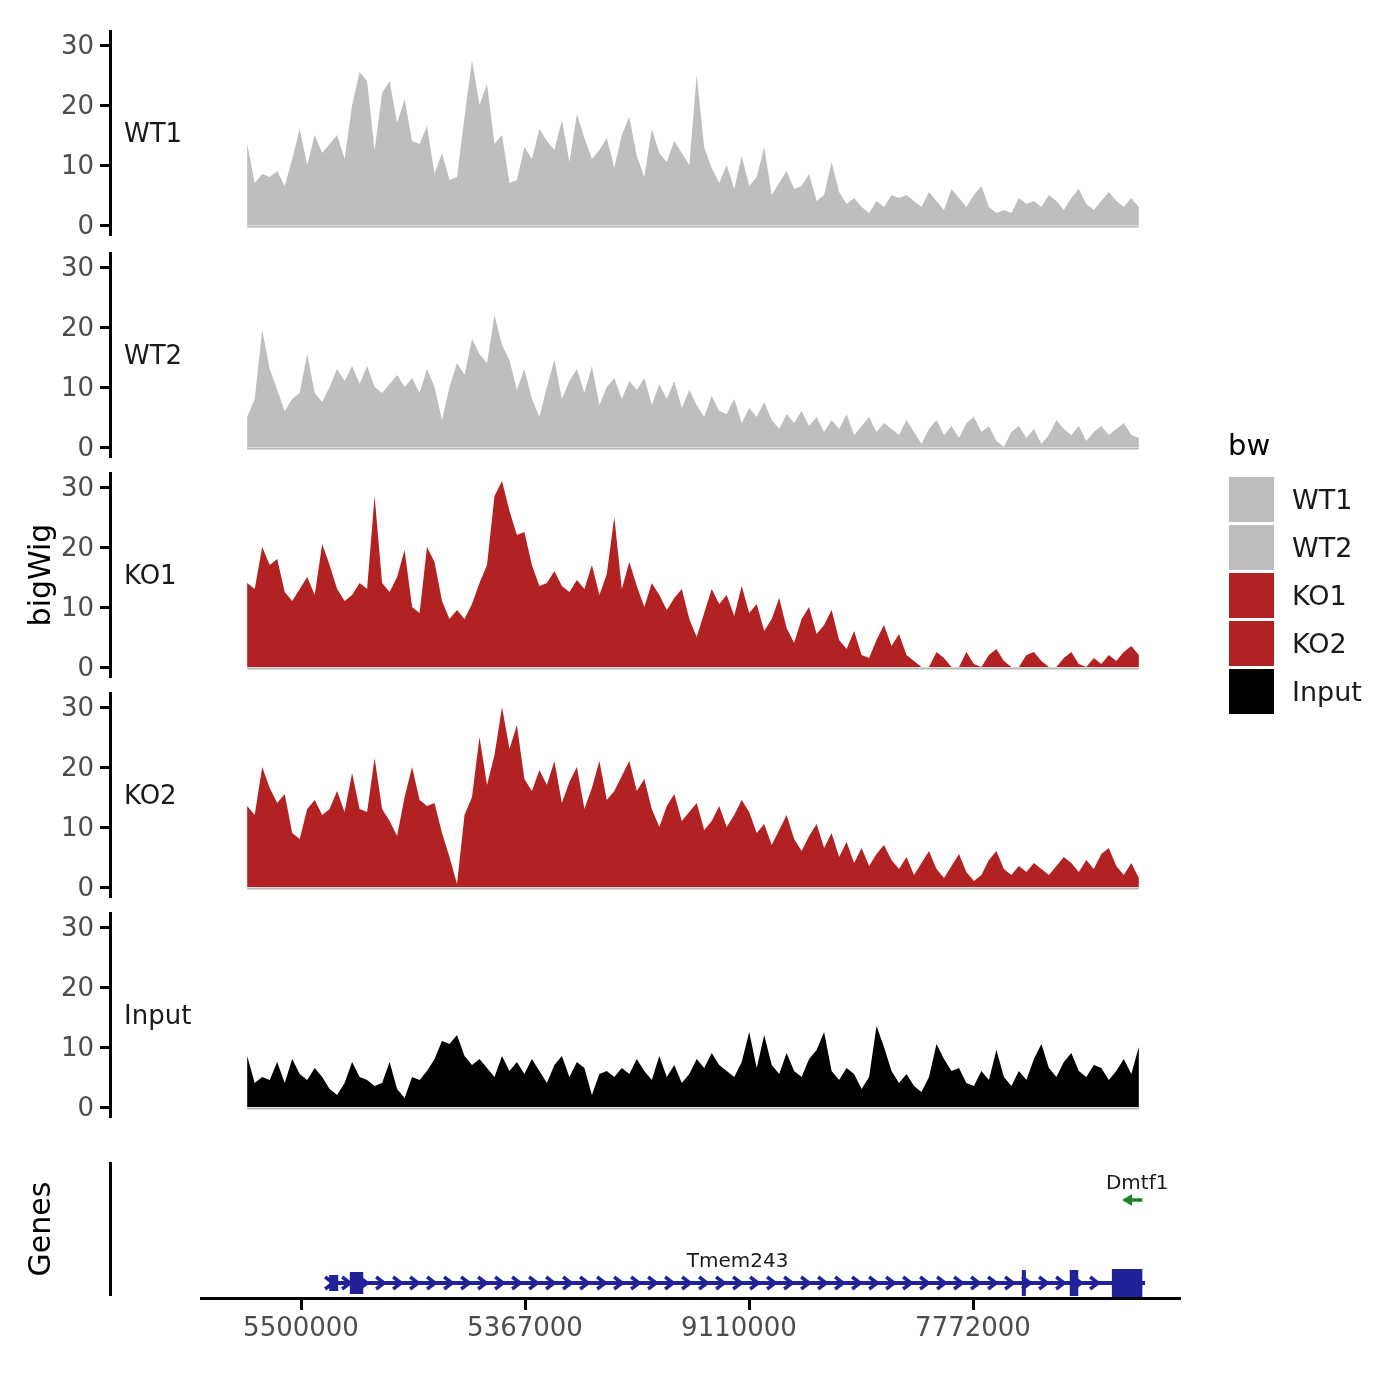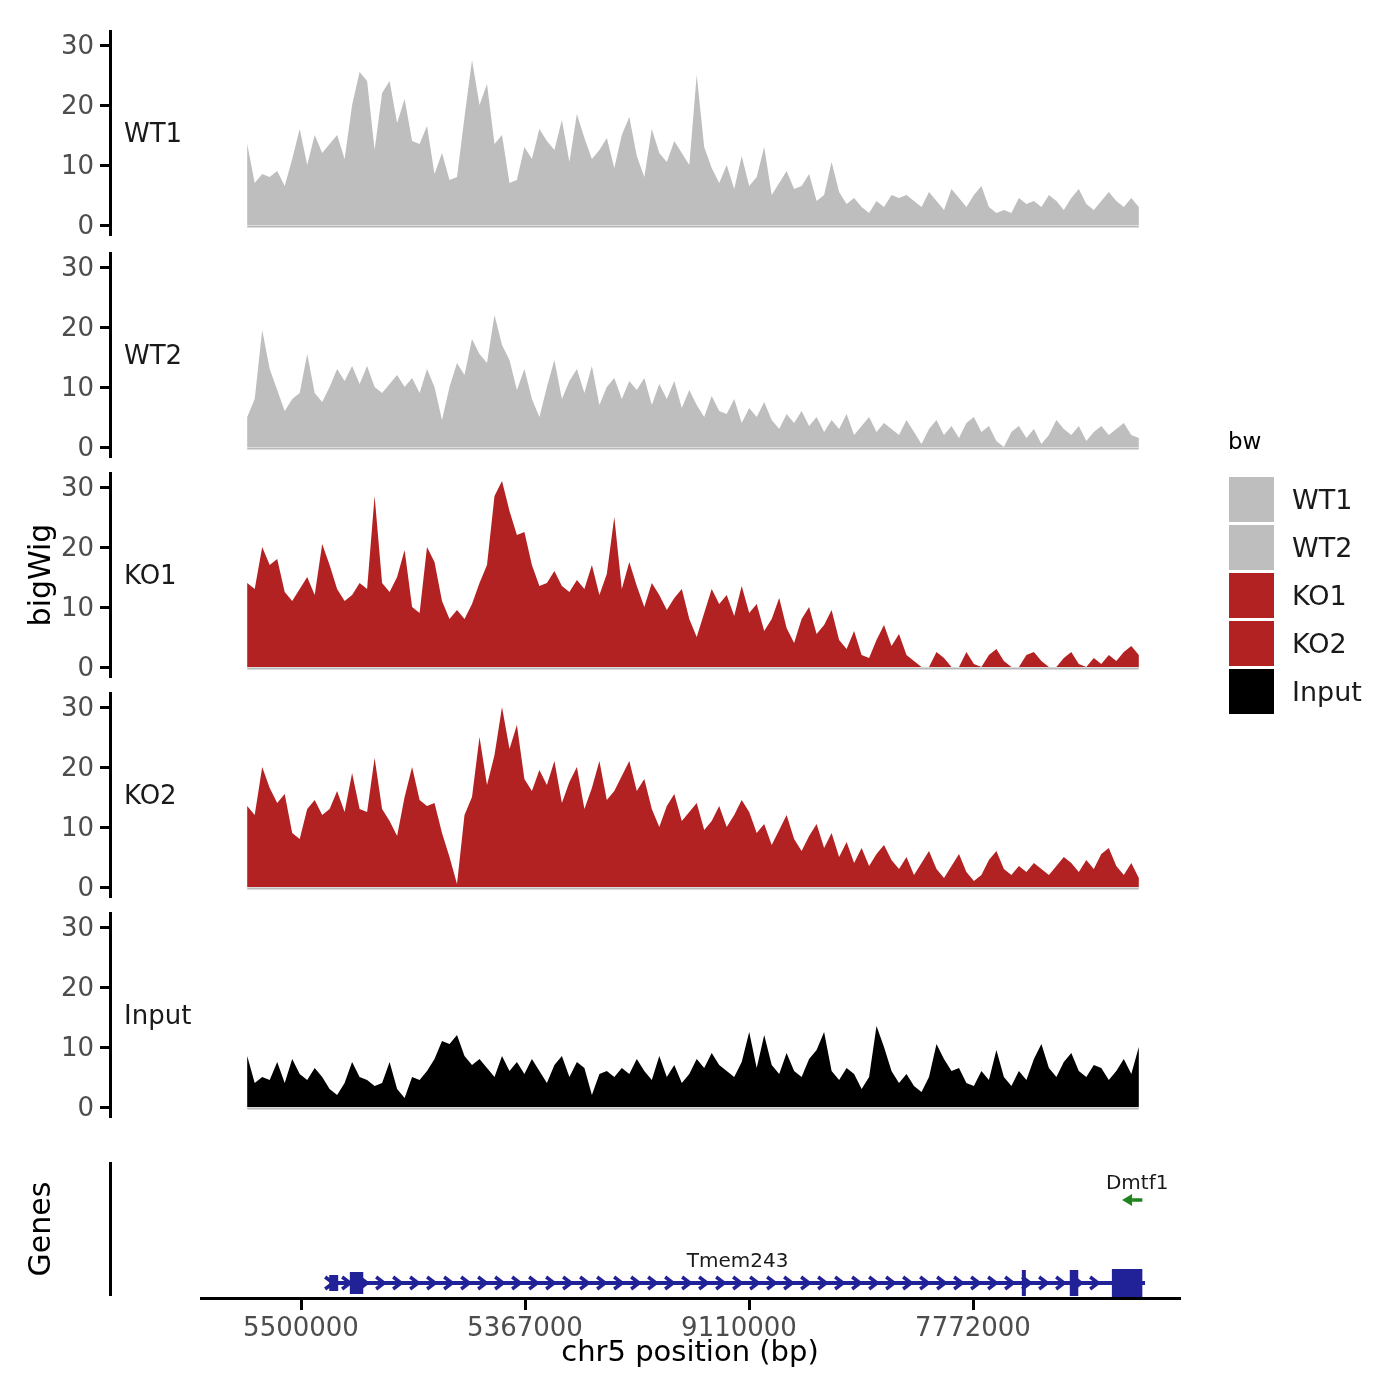--- a/index.html
+++ b/index.html
@@ -10,21 +10,21 @@
   .panel{position:absolute;left:0;width:1400px;height:206px;}
   .vaxis{position:absolute;background:#000;width:3px;}
   .ytick{position:absolute;background:#000;width:10px;height:3px;left:100px;}
   .yticklab{position:absolute;left:0;width:94px;text-align:right;font-size:26px;color:#4d4d4d;line-height:32px;}
   .tracklab{position:absolute;left:124px;font-size:26px;color:#1a1a1a;line-height:34px;}
   .areasvg{position:absolute;left:0;top:0;}
   .xaxisline{position:absolute;background:#000;height:3px;}
   .xtick{position:absolute;background:#000;width:3px;height:10px;}
   .xticklab{position:absolute;width:200px;text-align:center;font-size:26px;color:#4d4d4d;}
   .xlabel{position:absolute;left:440px;top:1334px;width:500px;text-align:center;font-size:29px;color:#000;}
-  .legend-title{position:absolute;left:1228px;top:428px;font-size:23px;color:#000;}
+  .legend-title{position:absolute;left:1228px;top:428px;font-size:29px;color:#000;}
   .lswatch{position:absolute;left:1229px;width:45px;height:45px;}
   .llabel{position:absolute;left:1292px;font-size:27px;color:#1a1a1a;line-height:45px;}
   .genelab{position:absolute;text-align:center;font-size:20px;color:#1a1a1a;}
 </style>
 </head>
 <body>
 
 <div id="figure">
   <div class="vlab" style="left:-110px;top:555px;">bigWig</div>
   <div class="vlab" style="left:-110px;top:1209px;">Genes</div>
@@ -178,21 +178,20 @@
       <div class="xaxisline" style="left: 200px; top: 1297px; width: 981px;"></div>
       <div class="xtick" style="left: 299.5px; top: 1300px;"></div>
       <div class="xticklab" style="left: 201px; top: 1312px;">5500000</div>
       <div class="xtick" style="left: 523.5px; top: 1300px;"></div>
       <div class="xticklab" style="left: 425px; top: 1312px;">5367000</div>
       <div class="xtick" style="left: 747.5px; top: 1300px;"></div>
       <div class="xticklab" style="left: 639px; top: 1312px;">9110000</div>
       <div class="xtick" style="left: 971.5px; top: 1300px;"></div>
       <div class="xticklab" style="left: 873px; top: 1312px;">7772000</div>
     </div>
-  <div class="xlabel">chr5 position (bp)</div>
 
   <div id="legend">
     <div class="legend-title">bw</div>
     <div id="legend-items">
         <div class="lswatch" style="top: 477px; background: rgb(190, 190, 190);"></div>
         <div class="llabel" style="top: 477px;">WT1</div>
         <div class="lswatch" style="top: 525px; background: rgb(190, 190, 190);"></div>
         <div class="llabel" style="top: 525px;">WT2</div>
         <div class="lswatch" style="top: 573px; background: rgb(178, 34, 34);"></div>
         <div class="llabel" style="top: 573px;">KO1</div>

